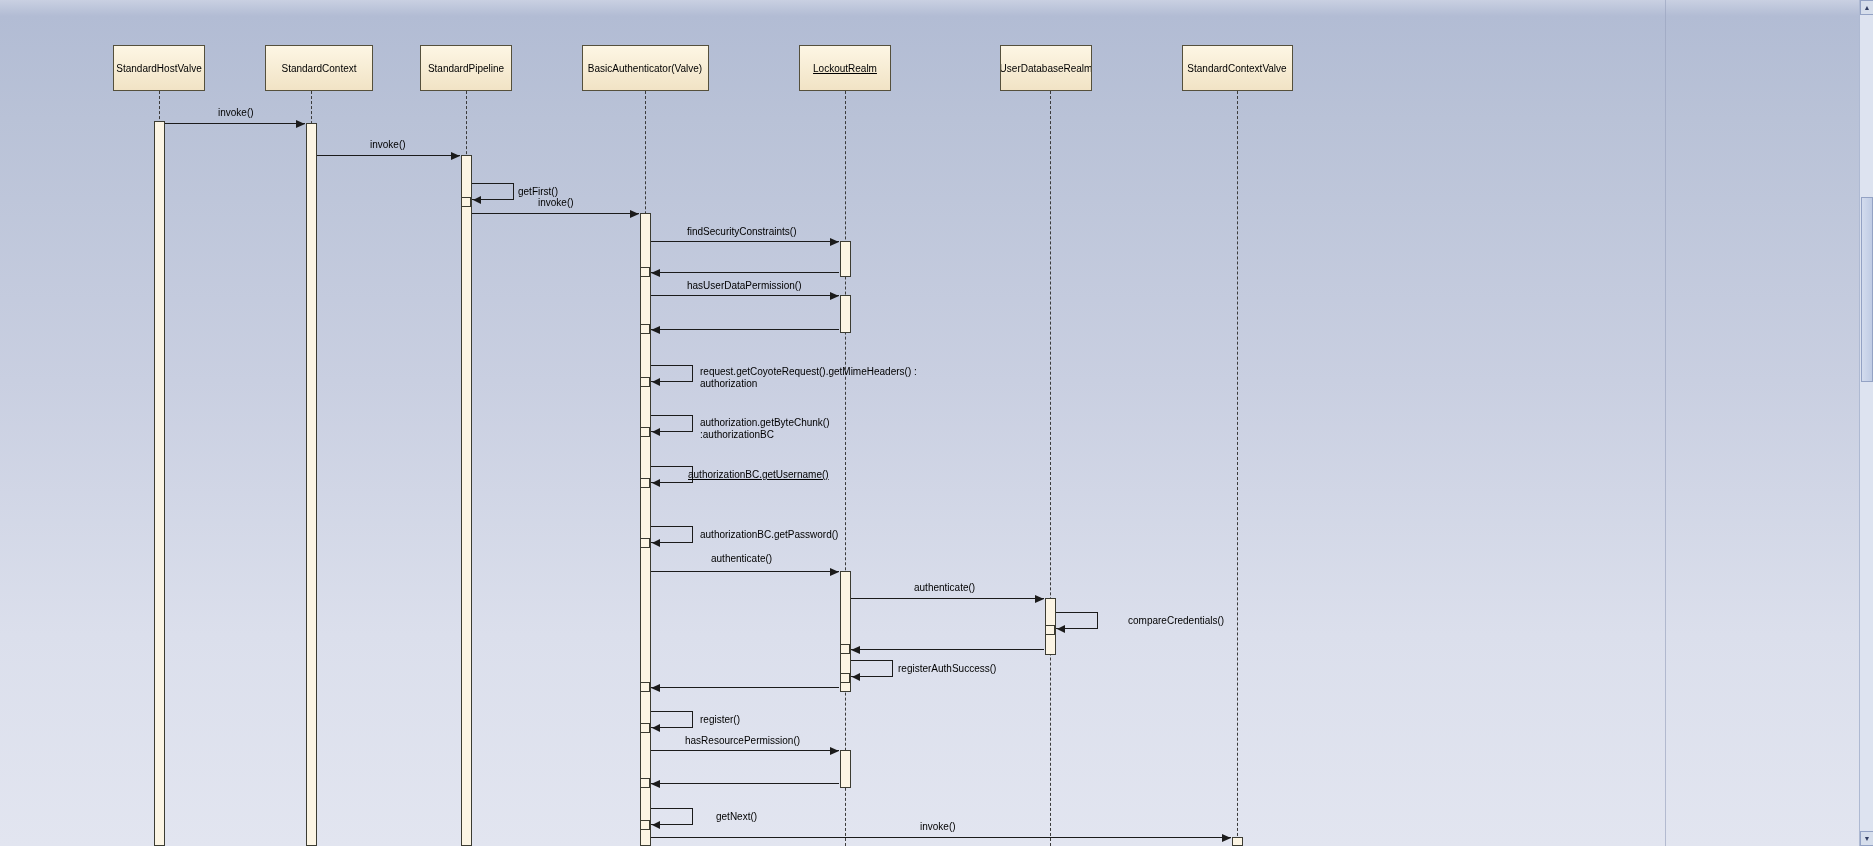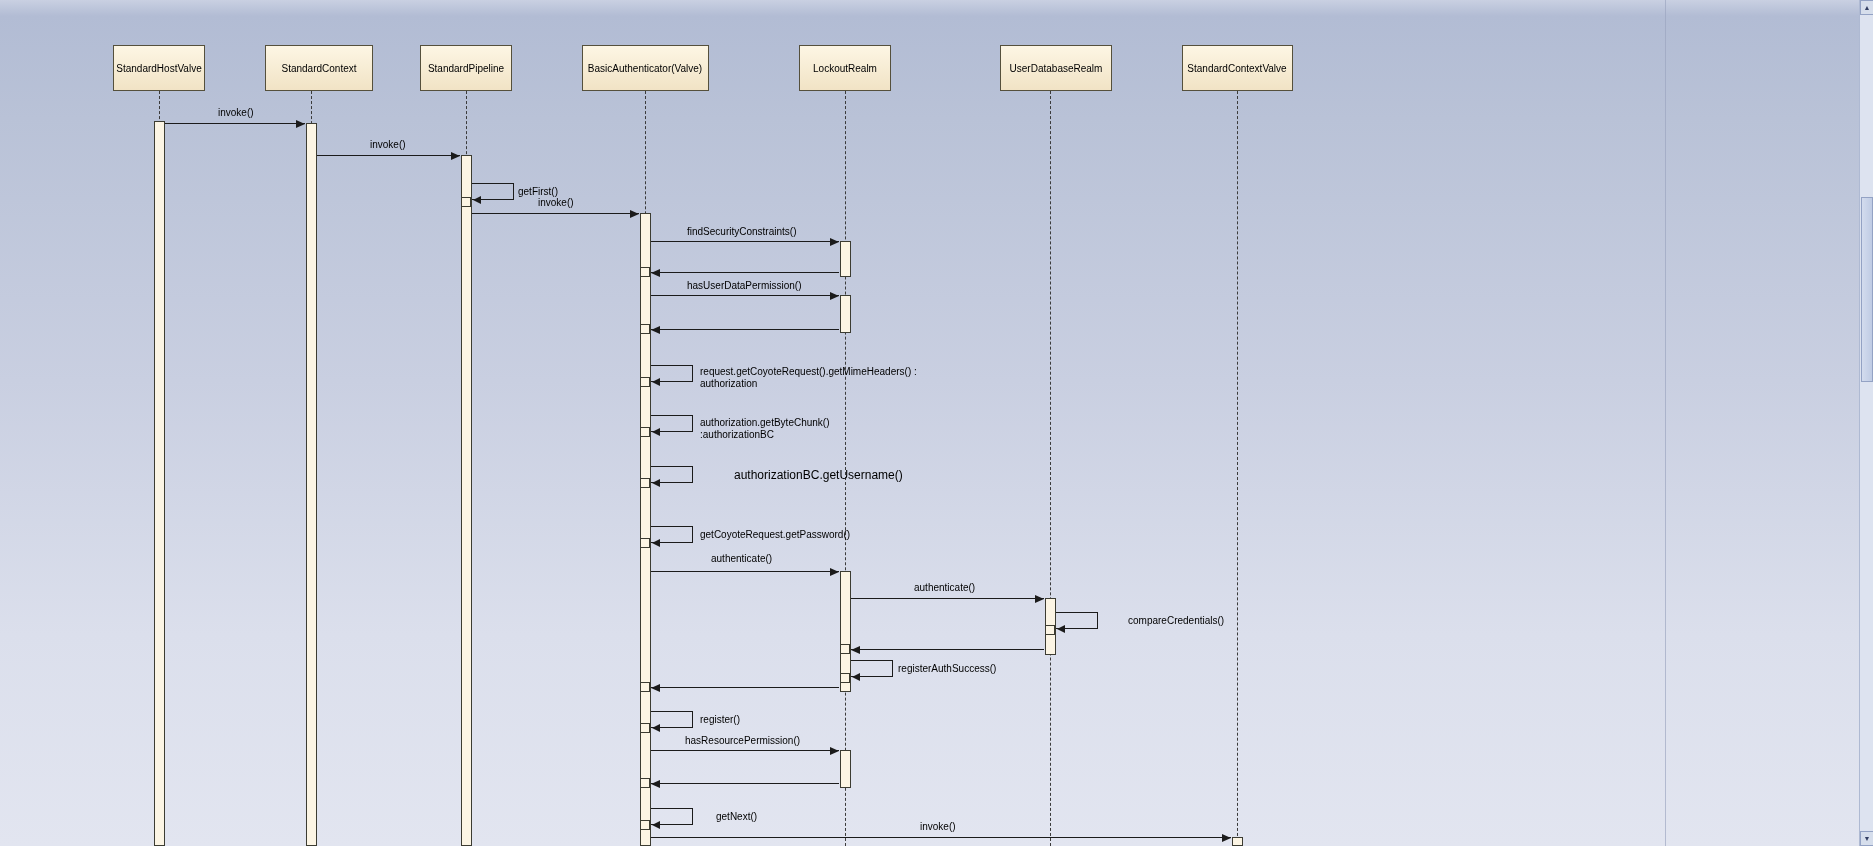--- a/index.html
+++ b/index.html
@@ -37,23 +37,23 @@
   </div>
 <div class="abs" style="left: 159px; top: 91px; width: 0px; height: 755px; border-left: 1px dashed rgb(59, 59, 59);"></div>
     <div class="abs" style="left: 113px; top: 45px; width: 92px; height: 46px; background: linear-gradient(rgb(253, 246, 228), rgb(241, 227, 197)); border: 1px solid rgb(85, 80, 60); display: flex; align-items: center; justify-content: center; font-size: 10px; text-align: right; color: rgb(0, 0, 0); overflow: hidden; white-space: nowrap;">StandardHostValve</div>
     <div class="abs" style="left: 311px; top: 91px; width: 0px; height: 755px; border-left: 1px dashed rgb(59, 59, 59);"></div>
     <div class="abs" style="left: 265px; top: 45px; width: 108px; height: 46px; background: linear-gradient(rgb(253, 246, 228), rgb(241, 227, 197)); border: 1px solid rgb(85, 80, 60); display: flex; align-items: center; justify-content: center; font-size: 10px; text-align: center; color: rgb(0, 0, 0); overflow: hidden; white-space: nowrap;">StandardContext</div>
     <div class="abs" style="left: 466px; top: 91px; width: 0px; height: 755px; border-left: 1px dashed rgb(59, 59, 59);"></div>
     <div class="abs" style="left: 420px; top: 45px; width: 92px; height: 46px; background: linear-gradient(rgb(253, 246, 228), rgb(241, 227, 197)); border: 1px solid rgb(85, 80, 60); display: flex; align-items: center; justify-content: center; font-size: 10px; text-align: center; color: rgb(0, 0, 0); overflow: hidden; white-space: nowrap;">StandardPipeline</div>
     <div class="abs" style="left: 645px; top: 91px; width: 0px; height: 755px; border-left: 1px dashed rgb(59, 59, 59);"></div>
     <div class="abs" style="left: 581.5px; top: 45px; width: 127px; height: 46px; background: linear-gradient(rgb(253, 246, 228), rgb(241, 227, 197)); border: 1px solid rgb(85, 80, 60); display: flex; align-items: center; justify-content: center; font-size: 10px; text-align: center; color: rgb(0, 0, 0); overflow: hidden; white-space: nowrap;">BasicAuthenticator(Valve)</div>
     <div class="abs" style="left: 845px; top: 91px; width: 0px; height: 755px; border-left: 1px dashed rgb(59, 59, 59);"></div>
-    <div class="abs" style="left: 799px; top: 45px; width: 92px; height: 46px; background: linear-gradient(rgb(253, 246, 228), rgb(241, 227, 197)); border: 1px solid rgb(85, 80, 60); display: flex; align-items: center; justify-content: center; font-size: 10px; text-align: center; color: rgb(0, 0, 0); overflow: hidden; white-space: nowrap;">LockoutRealm</div>
+    <div class="abs" style="left: 799px; top: 45px; width: 92px; height: 46px; background: linear-gradient(rgb(253, 246, 228), rgb(241, 227, 197)); border: 1px solid rgb(85, 80, 60); display: flex; align-items: center; justify-content: center; font-size: 10px; text-align: center; color: rgb(0, 0, 0); overflow: hidden; white-space: nowrap; text-decoration: underline;">LockoutRealm</div>
     <div class="abs" style="left: 1050px; top: 91px; width: 0px; height: 755px; border-left: 1px dashed rgb(59, 59, 59);"></div>
-    <div class="abs" style="left: 1000px; top: 45px; width: 112px; height: 46px; background: linear-gradient(rgb(253, 246, 228), rgb(241, 227, 197)); border: 1px solid rgb(85, 80, 60); display: flex; align-items: center; justify-content: center; font-size: 10px; text-align: center; color: rgb(0, 0, 0); overflow: hidden; white-space: nowrap;">UserDatabaseRealm</div>
+    <div class="abs" style="left: 1000px; top: 45px; width: 92px; height: 46px; background: linear-gradient(rgb(253, 246, 228), rgb(241, 227, 197)); border: 1px solid rgb(85, 80, 60); display: flex; align-items: center; justify-content: center; font-size: 10px; text-align: center; color: rgb(0, 0, 0); overflow: hidden; white-space: nowrap;">UserDatabaseRealm</div>
     <div class="abs" style="left: 1237px; top: 91px; width: 0px; height: 755px; border-left: 1px dashed rgb(59, 59, 59);"></div>
     <div class="abs" style="left: 1181.5px; top: 45px; width: 111px; height: 46px; background: linear-gradient(rgb(253, 246, 228), rgb(241, 227, 197)); border: 1px solid rgb(85, 80, 60); display: flex; align-items: center; justify-content: center; font-size: 10px; text-align: center; color: rgb(0, 0, 0); overflow: hidden; white-space: nowrap;">StandardContextValve</div>
     <div class="abs" style="left: 153.5px; top: 121px; width: 11px; height: 725px; background: rgb(252, 245, 228); border: 1px solid rgb(60, 60, 50);"></div>
     <div class="abs" style="left: 305.5px; top: 123px; width: 11px; height: 723px; background: rgb(252, 245, 228); border: 1px solid rgb(60, 60, 50);"></div>
     <div class="abs" style="left: 460.5px; top: 155px; width: 11px; height: 691px; background: rgb(252, 245, 228); border: 1px solid rgb(60, 60, 50);"></div>
     <div class="abs" style="left: 639.5px; top: 213px; width: 11px; height: 633px; background: rgb(252, 245, 228); border: 1px solid rgb(60, 60, 50);"></div>
     <div class="abs" style="left: 839.5px; top: 241px; width: 11px; height: 36px; background: rgb(252, 245, 228); border: 1px solid rgb(60, 60, 50);"></div>
     <div class="abs" style="left: 839.5px; top: 295px; width: 11px; height: 38px; background: rgb(252, 245, 228); border: 1px solid rgb(60, 60, 50);"></div>
     <div class="abs" style="left: 839.5px; top: 571px; width: 11px; height: 121px; background: rgb(252, 245, 228); border: 1px solid rgb(60, 60, 50);"></div>
     <div class="abs" style="left: 839.5px; top: 750px; width: 11px; height: 38px; background: rgb(252, 245, 228); border: 1px solid rgb(60, 60, 50);"></div>
@@ -84,24 +84,24 @@
     <div class="abs" style="left: 651px; top: 365px; width: 42px; height: 17px; border-top: 1px solid rgb(27, 27, 27); border-right: 1px solid rgb(27, 27, 27); border-bottom: 1px solid rgb(27, 27, 27);"></div>
     <div class="abs" style="left: 652px; top: 378px; width: 0px; height: 0px; border-top: 4px solid transparent; border-bottom: 4px solid transparent; border-right: 8px solid rgb(27, 27, 27);"></div>
     <div class="abs" style="left: 700px; top: 366px; font-size: 10px; line-height: 12px; white-space: pre-line; color: rgb(0, 0, 0);">request.getCoyoteRequest().getMimeHeaders() :
 authorization</div>
     <div class="abs" style="left: 651px; top: 415px; width: 42px; height: 17px; border-top: 1px solid rgb(27, 27, 27); border-right: 1px solid rgb(27, 27, 27); border-bottom: 1px solid rgb(27, 27, 27);"></div>
     <div class="abs" style="left: 652px; top: 428px; width: 0px; height: 0px; border-top: 4px solid transparent; border-bottom: 4px solid transparent; border-right: 8px solid rgb(27, 27, 27);"></div>
     <div class="abs" style="left: 700px; top: 417px; font-size: 10px; line-height: 12px; white-space: pre-line; color: rgb(0, 0, 0);">authorization.getByteChunk()
 :authorizationBC</div>
     <div class="abs" style="left: 651px; top: 466px; width: 42px; height: 17px; border-top: 1px solid rgb(27, 27, 27); border-right: 1px solid rgb(27, 27, 27); border-bottom: 1px solid rgb(27, 27, 27);"></div>
     <div class="abs" style="left: 652px; top: 479px; width: 0px; height: 0px; border-top: 4px solid transparent; border-bottom: 4px solid transparent; border-right: 8px solid rgb(27, 27, 27);"></div>
-    <div class="abs" style="left: 734px; top: 469px; font-size: 12px; line-height: 12px; white-space: pre-line; color: rgb(0, 0, 0);">authorizationBC.getUsername()</div>
+    <div class="abs" style="left: 688px; top: 469px; font-size: 10px; line-height: 12px; white-space: pre-line; color: rgb(0, 0, 0); text-decoration: underline;">authorizationBC.getUsername()</div>
     <div class="abs" style="left: 651px; top: 526px; width: 42px; height: 17px; border-top: 1px solid rgb(27, 27, 27); border-right: 1px solid rgb(27, 27, 27); border-bottom: 1px solid rgb(27, 27, 27);"></div>
     <div class="abs" style="left: 652px; top: 539px; width: 0px; height: 0px; border-top: 4px solid transparent; border-bottom: 4px solid transparent; border-right: 8px solid rgb(27, 27, 27);"></div>
-    <div class="abs" style="left: 700px; top: 529px; font-size: 10px; line-height: 12px; white-space: pre-line; color: rgb(0, 0, 0);">getCoyoteRequest.getPassword()</div>
+    <div class="abs" style="left: 700px; top: 529px; font-size: 10px; line-height: 12px; white-space: pre-line; color: rgb(0, 0, 0);">authorizationBC.getPassword()</div>
     <div class="abs" style="left: 651px; top: 571px; width: 188px; height: 1px; background: rgb(27, 27, 27);"></div>
     <div class="abs" style="left: 830px; top: 568px; width: 0px; height: 0px; border-top: 4px solid transparent; border-bottom: 4px solid transparent; border-left: 9px solid rgb(27, 27, 27);"></div>
     <div class="abs" style="left: 711px; top: 553px; font-size: 10px; line-height: 12px; white-space: pre-line; color: rgb(0, 0, 0);">authenticate()</div>
     <div class="abs" style="left: 851px; top: 598px; width: 193px; height: 1px; background: rgb(27, 27, 27);"></div>
     <div class="abs" style="left: 1035px; top: 595px; width: 0px; height: 0px; border-top: 4px solid transparent; border-bottom: 4px solid transparent; border-left: 9px solid rgb(27, 27, 27);"></div>
     <div class="abs" style="left: 914px; top: 582px; font-size: 10px; line-height: 12px; white-space: pre-line; color: rgb(0, 0, 0);">authenticate()</div>
     <div class="abs" style="left: 1056px; top: 612px; width: 42px; height: 17px; border-top: 1px solid rgb(27, 27, 27); border-right: 1px solid rgb(27, 27, 27); border-bottom: 1px solid rgb(27, 27, 27);"></div>
     <div class="abs" style="left: 1057px; top: 625px; width: 0px; height: 0px; border-top: 4px solid transparent; border-bottom: 4px solid transparent; border-right: 8px solid rgb(27, 27, 27);"></div>
     <div class="abs" style="left: 1104px; top: 615px; font-size: 10px; line-height: 12px; white-space: pre-line; color: rgb(0, 0, 0); margin-left: 24px;">compareCredentials()</div>
     <div class="abs" style="left: 851px; top: 649px; width: 193px; height: 1px; background: rgb(27, 27, 27);"></div>

